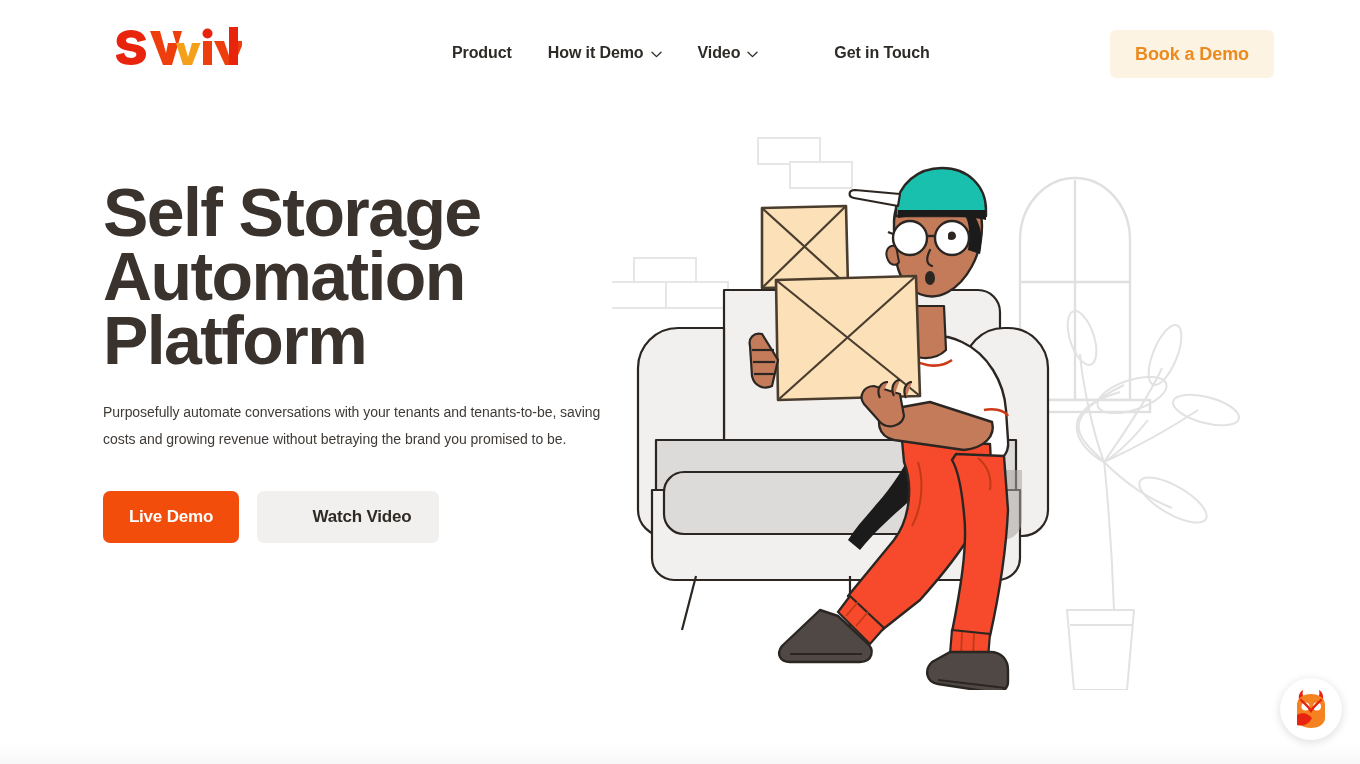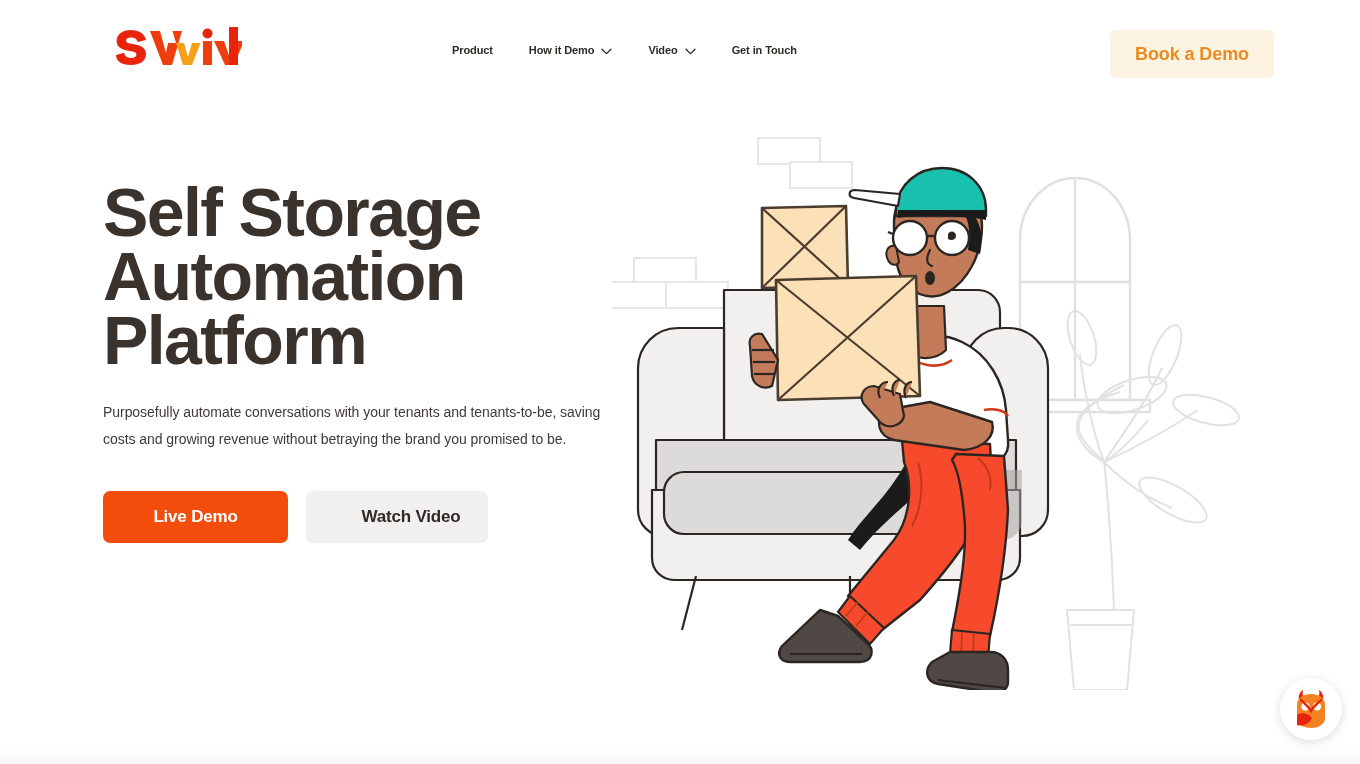--- a/index.html
+++ b/index.html
@@ -46,30 +46,30 @@
     left: 452px;
     top: 40px;
     display: flex;
     align-items: center;
     gap: 0px;
   }
   .nav-item {
     display: flex;
     align-items: center;
     gap: 7px;
-    font-size: 11px;
+    font-size: 16px;
     font-weight: bold;
     color: #2e2a26;
     letter-spacing: -0.1px;
     cursor: pointer;
     padding: 4px 0;
     margin-right: 36px;
     white-space: nowrap;
   }
-  .nav-item:last-child { margin-right: 0; }
+  .nav-item:last-child { margin-right: 0; margin-left: 40px; }
   .chev {
     width: 11px; height: 7px;
     display: inline-block;
     position: relative;
     top: 1px;
   }
   .chev svg { display: block; }
 
   .book-demo {
     position: absolute;
@@ -127,21 +127,21 @@
     font-size: 17px;
     font-weight: bold;
     letter-spacing: -0.2px;
     cursor: pointer;
     display: flex;
     align-items: center;
     justify-content: center;
     height: 52px;
   }
   .btn-primary {
-    width: 185px;
+    width: 136px;
     background: #f24d0b;
     color: #ffffff;
   }
   .btn-secondary {
     width: 182px;
     background: #f2f0ee;
     color: #2e2a26;
     padding-left: 28px;
   }
 

